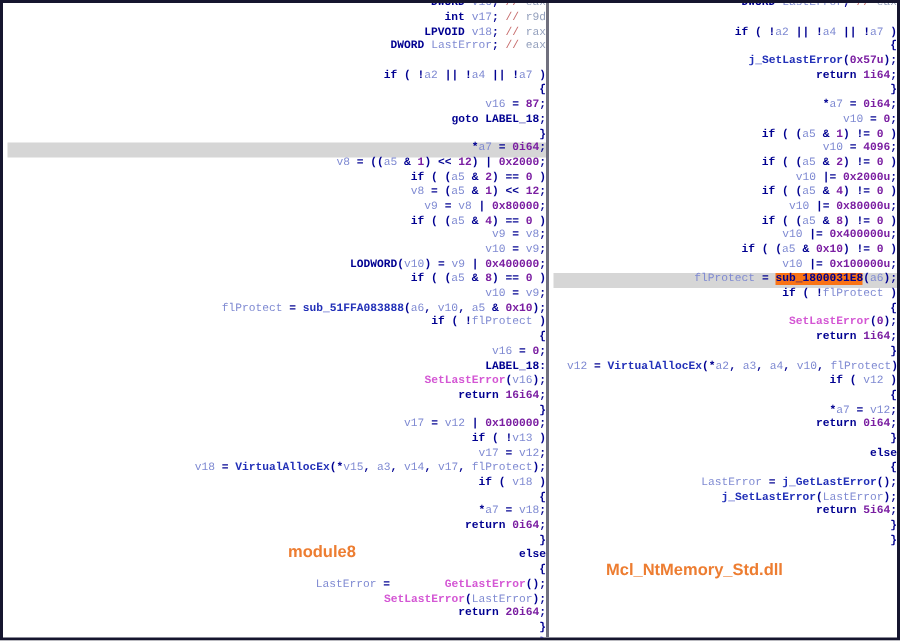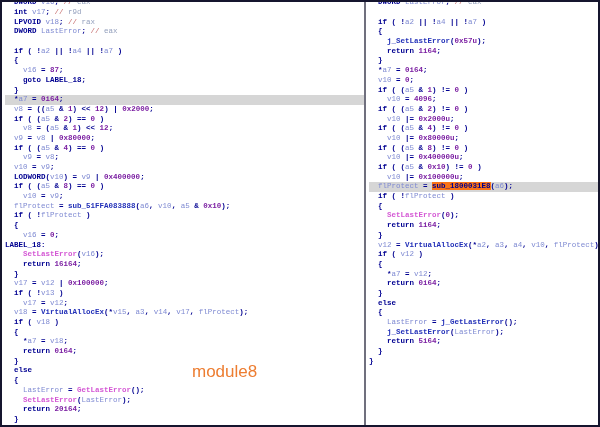--- a/index.html
+++ b/index.html
@@ -1,54 +1,55 @@
 <!DOCTYPE html>
 <html><head>
 <meta charset="utf-8">
 <style>
   html,body{margin:0;padding:0;background:#e8e8e8;}
   .screen{
     position:relative; width:600px; height:427px; box-sizing:border-box;
     background:#ffffff; border:2px solid #15152e; overflow:hidden;
     font-family:"Liberation Mono", monospace;
   }
-  .pane{position:absolute; top:0; bottom:0; overflow:hidden;}
+  .pane{position:absolute; top:0; bottom:0; overflow:hidden;text-align:right;}
   .pane-left{left:0; width:362px;}
   .pane-right{left:364px; right:0;}
   .divider{position:absolute; top:0; bottom:0; left:362px; width:2px; background:#70707e;}
   .code{padding-left:3px; font-size:7.5px; line-height:9.7px; white-space:pre;}
   .line{height:9.7px; color:#000091; font-weight:700;}
   .line.hl{background:#d6d6d6;}
   .line.clip{height:6px; overflow:hidden;}
   .line.clip span{position:relative; top:-4px;}
   .p{}
   .k{color:#000091;}
   .v{color:#7f8ad2; font-weight:400;}
   .n{color:#7b1fa2;}
-  .f{color:#d457d4;}
+  .f{color:#d457d4;margin-left:32px;}
   .b{color:#2230b8;}
   .c{color:#c66a6a; font-weight:400;}
   .r{color:#94a0bd; font-weight:400;}
   .y{background:#f97316; color:#000091;}
   .annotation{
     position:absolute; font-family:"Liberation Sans", sans-serif;
-    font-size:17px; color:#ED7D31; font-weight:400; white-space:nowrap;
+    font-size:11px; color:#ED7D31; font-weight:700; white-space:nowrap;
   }
   .annotation-left{left:190px; top:360px;}
   .annotation-right{left:38px; top:372px;}
 </style>
 </head>
 <body>
 
 <div class="screen">
 
   <div class="pane pane-left">
     <div class="code"><div class="line clip"><span class="p">  </span><span class="k">DWORD</span><span class="p"> </span><span class="v">v16</span><span class="p">; </span><span class="c">// </span><span class="r">eax</span></div><div class="line"><span class="p">  </span><span class="k">int</span><span class="p"> </span><span class="v">v17</span><span class="p">; </span><span class="c">// </span><span class="r">r9d</span></div><div class="line"><span class="p">  </span><span class="k">LPVOID</span><span class="p"> </span><span class="v">v18</span><span class="p">; </span><span class="c">// </span><span class="r">rax</span></div><div class="line"><span class="p">  </span><span class="k">DWORD</span><span class="p"> </span><span class="v">LastError</span><span class="p">; </span><span class="c">// </span><span class="r">eax</span></div><div class="line"></div><div class="line"><span class="p">  </span><span class="k">if</span><span class="p"> ( !</span><span class="v">a2</span><span class="p"> || !</span><span class="v">a4</span><span class="p"> || !</span><span class="v">a7</span><span class="p"> )</span></div><div class="line"><span class="p">  {</span></div><div class="line"><span class="p">    </span><span class="v">v16</span><span class="p"> = </span><span class="n">87</span><span class="p">;</span></div><div class="line"><span class="p">    </span><span class="k">goto</span><span class="p"> </span><span class="k">LABEL_18</span><span class="p">;</span></div><div class="line"><span class="p">  }</span></div><div class="line hl"><span class="p">  *</span><span class="v">a7</span><span class="p"> = </span><span class="n">0i64</span><span class="p">;</span></div><div class="line"><span class="p">  </span><span class="v">v8</span><span class="p"> = ((</span><span class="v">a5</span><span class="p"> &amp; </span><span class="n">1</span><span class="p">) &lt;&lt; </span><span class="n">12</span><span class="p">) | </span><span class="n">0x2000</span><span class="p">;</span></div><div class="line"><span class="p">  </span><span class="k">if</span><span class="p"> ( (</span><span class="v">a5</span><span class="p"> &amp; </span><span class="n">2</span><span class="p">) == </span><span class="n">0</span><span class="p"> )</span></div><div class="line"><span class="p">    </span><span class="v">v8</span><span class="p"> = (</span><span class="v">a5</span><span class="p"> &amp; </span><span class="n">1</span><span class="p">) &lt;&lt; </span><span class="n">12</span><span class="p">;</span></div><div class="line"><span class="p">  </span><span class="v">v9</span><span class="p"> = </span><span class="v">v8</span><span class="p"> | </span><span class="n">0x80000</span><span class="p">;</span></div><div class="line"><span class="p">  </span><span class="k">if</span><span class="p"> ( (</span><span class="v">a5</span><span class="p"> &amp; </span><span class="n">4</span><span class="p">) == </span><span class="n">0</span><span class="p"> )</span></div><div class="line"><span class="p">    </span><span class="v">v9</span><span class="p"> = </span><span class="v">v8</span><span class="p">;</span></div><div class="line"><span class="p">  </span><span class="v">v10</span><span class="p"> = </span><span class="v">v9</span><span class="p">;</span></div><div class="line"><span class="p">  </span><span class="k">LODWORD</span><span class="p">(</span><span class="v">v10</span><span class="p">) = </span><span class="v">v9</span><span class="p"> | </span><span class="n">0x400000</span><span class="p">;</span></div><div class="line"><span class="p">  </span><span class="k">if</span><span class="p"> ( (</span><span class="v">a5</span><span class="p"> &amp; </span><span class="n">8</span><span class="p">) == </span><span class="n">0</span><span class="p"> )</span></div><div class="line"><span class="p">    </span><span class="v">v10</span><span class="p"> = </span><span class="v">v9</span><span class="p">;</span></div><div class="line"><span class="p">  </span><span class="v">flProtect</span><span class="p"> = </span><span class="b">sub_51FFA083888</span><span class="p">(</span><span class="v">a6</span><span class="p">, </span><span class="v">v10</span><span class="p">, </span><span class="v">a5</span><span class="p"> &amp; </span><span class="n">0x10</span><span class="p">);</span></div><div class="line"><span class="p">  </span><span class="k">if</span><span class="p"> ( !</span><span class="v">flProtect</span><span class="p"> )</span></div><div class="line"><span class="p">  {</span></div><div class="line"><span class="p">    </span><span class="v">v16</span><span class="p"> = </span><span class="n">0</span><span class="p">;</span></div><div class="line"><span class="k">LABEL_18</span><span class="p">:</span></div><div class="line"><span class="p">    </span><span class="f">SetLastError</span><span class="p">(</span><span class="v">v16</span><span class="p">);</span></div><div class="line"><span class="p">    </span><span class="k">return</span><span class="p"> </span><span class="n">16i64</span><span class="p">;</span></div><div class="line"><span class="p">  }</span></div><div class="line"><span class="p">  </span><span class="v">v17</span><span class="p"> = </span><span class="v">v12</span><span class="p"> | </span><span class="n">0x100000</span><span class="p">;</span></div><div class="line"><span class="p">  </span><span class="k">if</span><span class="p"> ( !</span><span class="v">v13</span><span class="p"> )</span></div><div class="line"><span class="p">    </span><span class="v">v17</span><span class="p"> = </span><span class="v">v12</span><span class="p">;</span></div><div class="line"><span class="p">  </span><span class="v">v18</span><span class="p"> = </span><span class="b">VirtualAllocEx</span><span class="p">(*</span><span class="v">v15</span><span class="p">, </span><span class="v">a3</span><span class="p">, </span><span class="v">v14</span><span class="p">, </span><span class="v">v17</span><span class="p">, </span><span class="v">flProtect</span><span class="p">);</span></div><div class="line"><span class="p">  </span><span class="k">if</span><span class="p"> ( </span><span class="v">v18</span><span class="p"> )</span></div><div class="line"><span class="p">  {</span></div><div class="line"><span class="p">    *</span><span class="v">a7</span><span class="p"> = </span><span class="v">v18</span><span class="p">;</span></div><div class="line"><span class="p">    </span><span class="k">return</span><span class="p"> </span><span class="n">0i64</span><span class="p">;</span></div><div class="line"><span class="p">  }</span></div><div class="line"><span class="p">  </span><span class="k">else</span></div><div class="line"><span class="p">  {</span></div><div class="line"><span class="p">    </span><span class="v">LastError</span><span class="p"> = </span><span class="f">GetLastError</span><span class="p">();</span></div><div class="line"><span class="p">    </span><span class="f">SetLastError</span><span class="p">(</span><span class="v">LastError</span><span class="p">);</span></div><div class="line"><span class="p">    </span><span class="k">return</span><span class="p"> </span><span class="n">20i64</span><span class="p">;</span></div><div class="line"><span class="p">  }</span></div><div class="line"><span class="p">}</span></div></div>
     <div class="annotation annotation-left">module8</div>
   </div>
 
   <div class="divider"></div>
 
   <div class="pane pane-right">
     <div class="code"><div class="line clip"><span class="p">  </span><span class="k">DWORD</span><span class="p"> </span><span class="v">LastError</span><span class="p">; </span><span class="c">// </span><span class="r">eax</span></div><div class="line"></div><div class="line"><span class="p">  </span><span class="k">if</span><span class="p"> ( !</span><span class="v">a2</span><span class="p"> || !</span><span class="v">a4</span><span class="p"> || !</span><span class="v">a7</span><span class="p"> )</span></div><div class="line"><span class="p">  {</span></div><div class="line"><span class="p">    </span><span class="b">j_SetLastError</span><span class="p">(</span><span class="n">0x57u</span><span class="p">);</span></div><div class="line"><span class="p">    </span><span class="k">return</span><span class="p"> </span><span class="n">1i64</span><span class="p">;</span></div><div class="line"><span class="p">  }</span></div><div class="line"><span class="p">  *</span><span class="v">a7</span><span class="p"> = </span><span class="n">0i64</span><span class="p">;</span></div><div class="line"><span class="p">  </span><span class="v">v10</span><span class="p"> = </span><span class="n">0</span><span class="p">;</span></div><div class="line"><span class="p">  </span><span class="k">if</span><span class="p"> ( (</span><span class="v">a5</span><span class="p"> &amp; </span><span class="n">1</span><span class="p">) != </span><span class="n">0</span><span class="p"> )</span></div><div class="line"><span class="p">    </span><span class="v">v10</span><span class="p"> = </span><span class="n">4096</span><span class="p">;</span></div><div class="line"><span class="p">  </span><span class="k">if</span><span class="p"> ( (</span><span class="v">a5</span><span class="p"> &amp; </span><span class="n">2</span><span class="p">) != </span><span class="n">0</span><span class="p"> )</span></div><div class="line"><span class="p">    </span><span class="v">v10</span><span class="p"> |= </span><span class="n">0x2000u</span><span class="p">;</span></div><div class="line"><span class="p">  </span><span class="k">if</span><span class="p"> ( (</span><span class="v">a5</span><span class="p"> &amp; </span><span class="n">4</span><span class="p">) != </span><span class="n">0</span><span class="p"> )</span></div><div class="line"><span class="p">    </span><span class="v">v10</span><span class="p"> |= </span><span class="n">0x80000u</span><span class="p">;</span></div><div class="line"><span class="p">  </span><span class="k">if</span><span class="p"> ( (</span><span class="v">a5</span><span class="p"> &amp; </span><span class="n">8</span><span class="p">) != </span><span class="n">0</span><span class="p"> )</span></div><div class="line"><span class="p">    </span><span class="v">v10</span><span class="p"> |= </span><span class="n">0x400000u</span><span class="p">;</span></div><div class="line"><span class="p">  </span><span class="k">if</span><span class="p"> ( (</span><span class="v">a5</span><span class="p"> &amp; </span><span class="n">0x10</span><span class="p">) != </span><span class="n">0</span><span class="p"> )</span></div><div class="line"><span class="p">    </span><span class="v">v10</span><span class="p"> |= </span><span class="n">0x100000u</span><span class="p">;</span></div><div class="line hl"><span class="p">  </span><span class="v">flProtect</span><span class="p"> = </span><span class="y">sub_1800031E8</span><span class="p">(</span><span class="v">a6</span><span class="p">);</span></div><div class="line"><span class="p">  </span><span class="k">if</span><span class="p"> ( !</span><span class="v">flProtect</span><span class="p"> )</span></div><div class="line"><span class="p">  {</span></div><div class="line"><span class="p">    </span><span class="f">SetLastError</span><span class="p">(</span><span class="n">0</span><span class="p">);</span></div><div class="line"><span class="p">    </span><span class="k">return</span><span class="p"> </span><span class="n">1i64</span><span class="p">;</span></div><div class="line"><span class="p">  }</span></div><div class="line"><span class="p">  </span><span class="v">v12</span><span class="p"> = </span><span class="b">VirtualAllocEx</span><span class="p">(*</span><span class="v">a2</span><span class="p">, </span><span class="v">a3</span><span class="p">, </span><span class="v">a4</span><span class="p">, </span><span class="v">v10</span><span class="p">, </span><span class="v">flProtect</span><span class="p">);</span></div><div class="line"><span class="p">  </span><span class="k">if</span><span class="p"> ( </span><span class="v">v12</span><span class="p"> )</span></div><div class="line"><span class="p">  {</span></div><div class="line"><span class="p">    *</span><span class="v">a7</span><span class="p"> = </span><span class="v">v12</span><span class="p">;</span></div><div class="line"><span class="p">    </span><span class="k">return</span><span class="p"> </span><span class="n">0i64</span><span class="p">;</span></div><div class="line"><span class="p">  }</span></div><div class="line"><span class="p">  </span><span class="k">else</span></div><div class="line"><span class="p">  {</span></div><div class="line"><span class="p">    </span><span class="v">LastError</span><span class="p"> = </span><span class="b">j_GetLastError</span><span class="p">();</span></div><div class="line"><span class="p">    </span><span class="b">j_SetLastError</span><span class="p">(</span><span class="v">LastError</span><span class="p">);</span></div><div class="line"><span class="p">    </span><span class="k">return</span><span class="p"> </span><span class="n">5i64</span><span class="p">;</span></div><div class="line"><span class="p">  }</span></div><div class="line"><span class="p">}</span></div></div>
+    <div class="annotation annotation-right">Mcl_NtMemory_Std.dll</div>
   </div>
 
 </div>
 
 </body></html>

